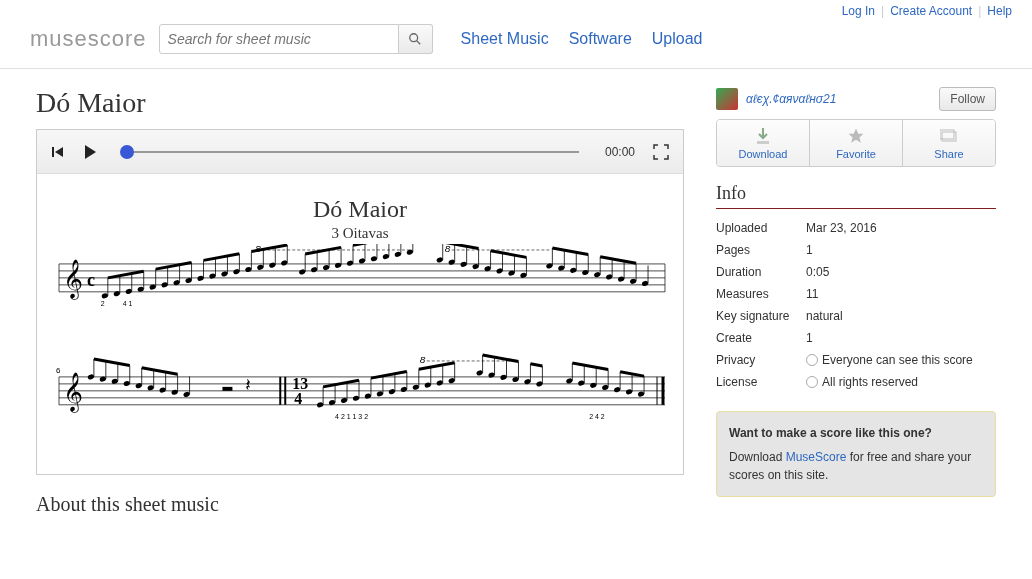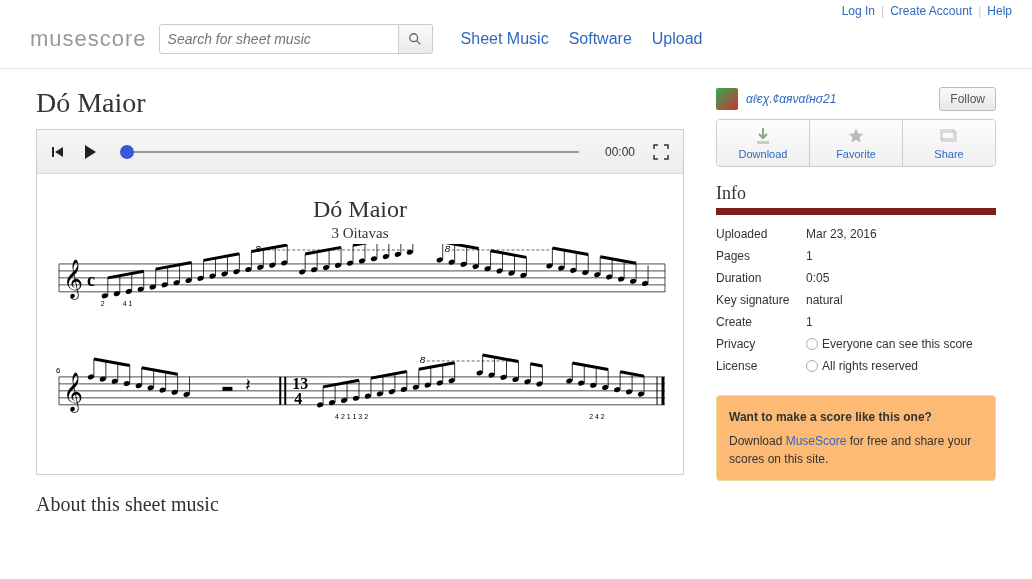--- a/index.html
+++ b/index.html
@@ -42,27 +42,27 @@
 .avatar { width: 22px; height: 22px; background: linear-gradient(135deg,#3a5,#c33); border-radius: 2px; }
 .username { color: #2e68c0; font-style: italic; font-size: 12px; flex:1; }
 .follow-btn { padding: 4px 10px; font-size: 12px; border: 1px solid #bbb; border-radius: 3px; background: linear-gradient(#fafafa,#e8e8e8); cursor: pointer; color:#555; }
 
 .actions { display: flex; border: 1px solid #ccc; border-radius: 4px; overflow: hidden; margin-bottom: 16px; }
 .action { flex: 1; text-align: center; padding: 6px 0 6px 0; border-right: 1px solid #ccc; cursor: pointer; background: linear-gradient(#fdfdfd,#f0f0f0); }
 .action:last-child { border-right: none; }
 .action .ico { height: 20px; display: flex; align-items: center; justify-content: center; color: #999; }
 .action .lbl { font-size: 11px; color: #2e68c0; margin-top: 2px; }
 
-.info-hdr { font-family: Georgia, serif; font-size: 18px; border-bottom: 7px solid #7f1d1d; padding-bottom: 4px; margin-bottom: 8px; }
+.info-hdr { font-family: Georgia, serif; font-size: 18px; border-bottom: 1px solid #7f1d1d; padding-bottom: 4px; margin-bottom: 8px; }
 .info-row { display: flex; font-size: 12px; padding: 4px 0; }
 .info-row .k { width: 90px; color: #333; }
 .info-row .v { flex: 1; color: #333; display:flex; align-items:center; gap:4px; }
 .mini-ico { width:12px; height:12px; border:1px solid #aaa; border-radius:50%; display:inline-block; }
 
-.promo { margin-top: 18px; padding: 12px; background: #fdba74; border: 1px solid #e8dca0; border-radius: 4px; font-size: 12px; line-height: 1.5; }
+.promo { margin-top: 18px; padding: 12px; background: #e5e5e5; border: 1px solid #e8dca0; border-radius: 4px; font-size: 12px; line-height: 1.5; }
 .promo .q { font-weight: bold; margin-bottom: 6px; }
 </style>
 </head>
 <body>
 
 <div class="topbar">
   <a>Log In</a>
   <span class="sep">|</span>
   <a>Create Account</a>
   <span class="sep">|</span>
@@ -416,20 +416,26 @@
             <span>1</span>
           </div>
         </div>
         <div class="info-row">
           <div class="k">Duration</div>
           <div class="v">
             <span>0:05</span>
           </div>
         </div>
         <div class="info-row">
+          <div class="k">Measures</div>
+          <div class="v">
+            <span>11</span>
+          </div>
+        </div>
+        <div class="info-row">
           <div class="k">Key signature</div>
           <div class="v">
             <span>natural</span>
           </div>
         </div>
         <div class="info-row">
           <div class="k">Create</div>
           <div class="v">
             <span>1</span>
           </div>

